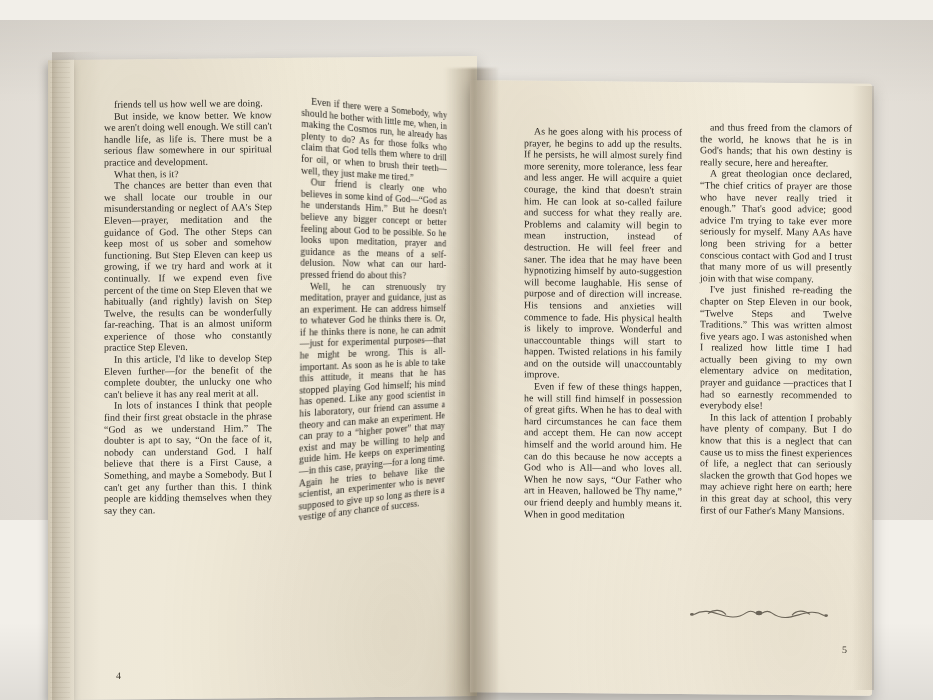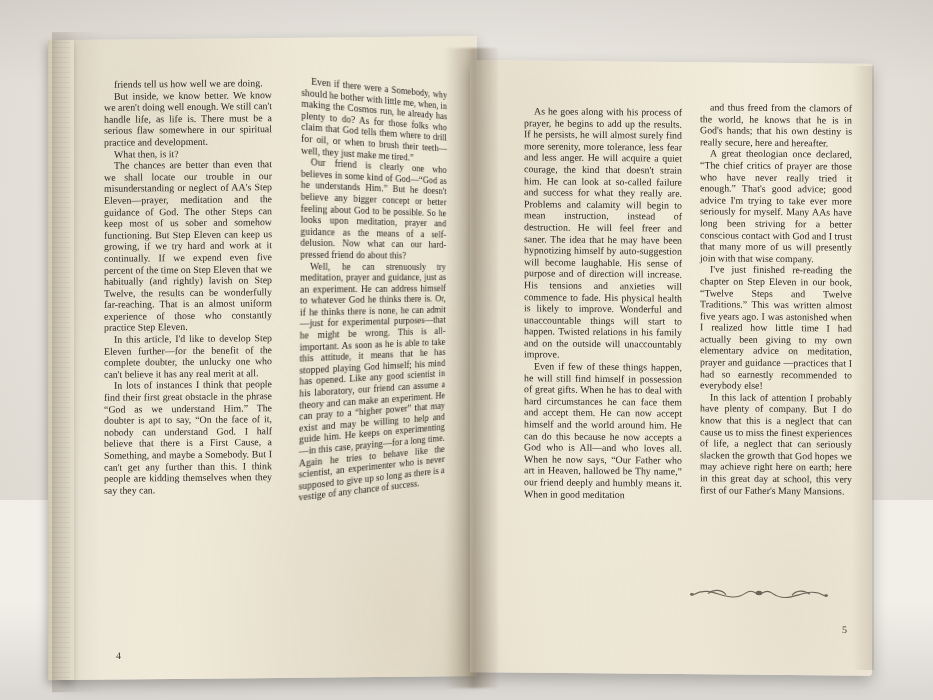--- a/index.html
+++ b/index.html
@@ -5,20 +5,21 @@
   html,body{margin:0;padding:0;}
   body{
     width:933px;height:700px;overflow:hidden;
     background:#f2efe9;
     font-family:"Liberation Serif", serif;
   }
   #page{
     position:relative;width:933px;height:500px;
     background:
       radial-gradient(circle at 50% 40%, #efece6 0%, #e9e5de 55%, #ded9d1 100%);
+    margin-top: 20px;
   }
 
   
   .backdrop-shadow{
     position:absolute;left:0;top:0;width:933px;height:700px;
     background:linear-gradient(180deg, rgba(0,0,0,0.06) 0%, rgba(0,0,0,0) 12%, rgba(0,0,0,0) 86%, rgba(0,0,0,0.10) 100%);
     pointer-events:none;
   }
 
   

